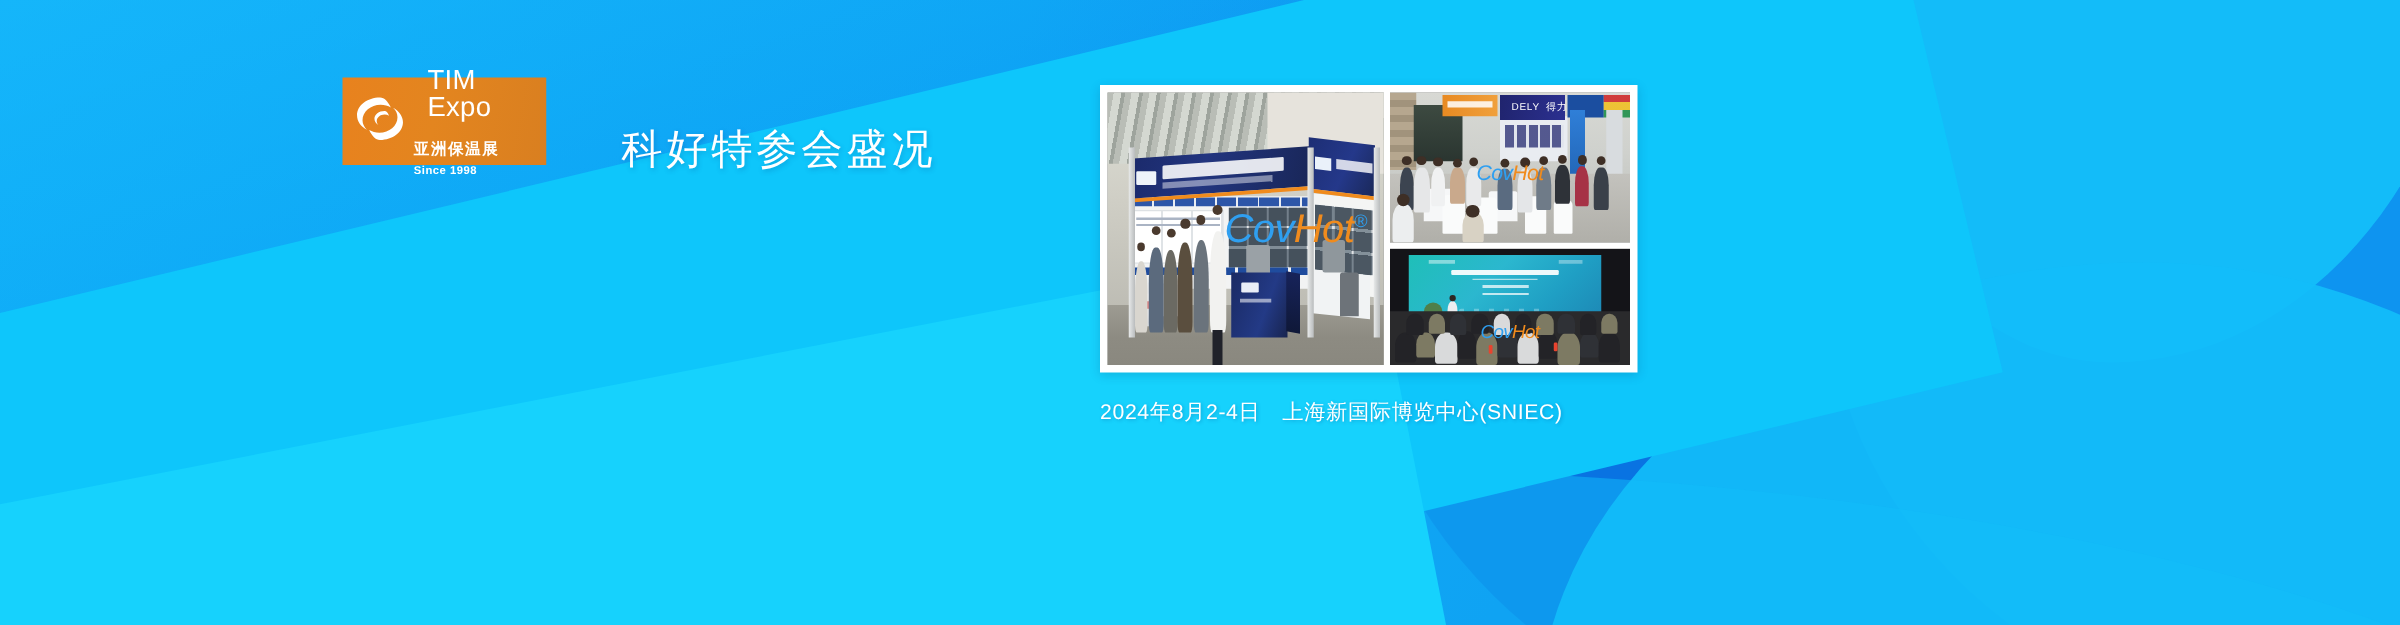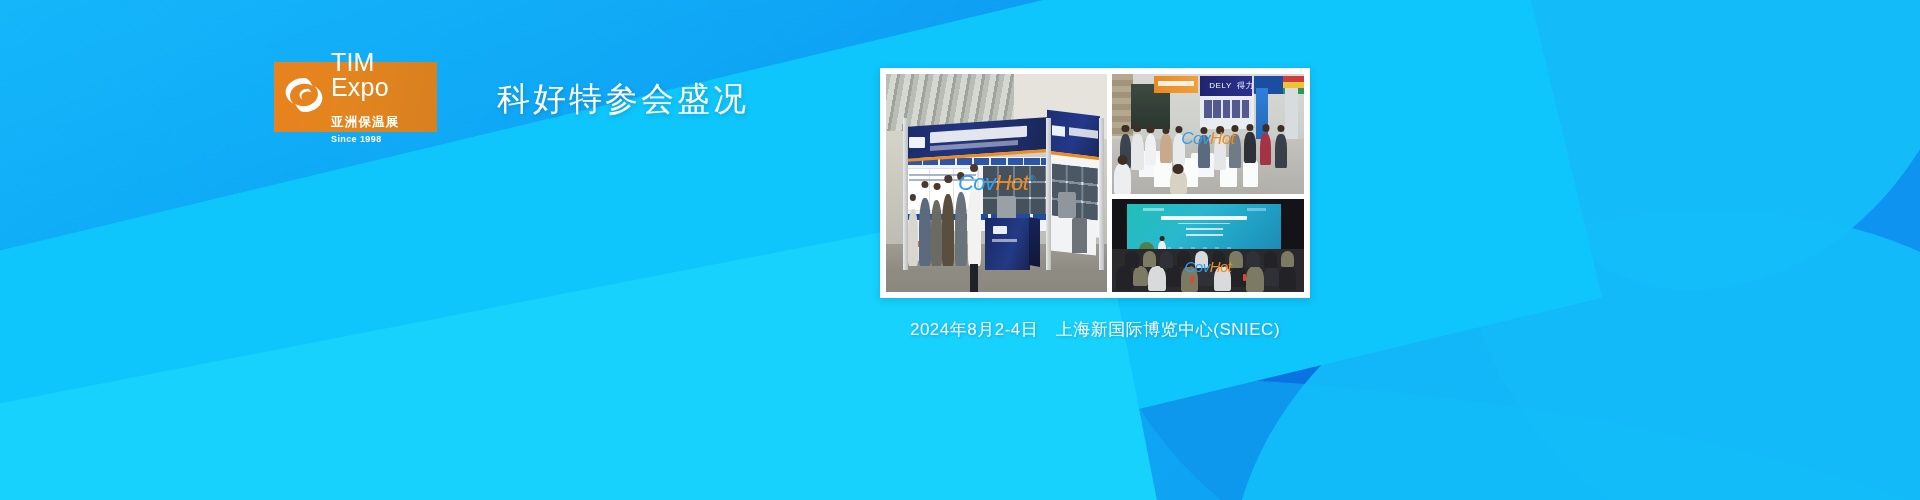--- a/index.html
+++ b/index.html
@@ -110,24 +110,25 @@
   }
   .logo-mark {
     width:42px; height:42px;
     flex:0 0 auto;
     margin-right:6px;
     margin-top:-4px;
   }
   .logo-text { display:flex; flex-direction:column; line-height:1; }
   .logo-title {
     color:#ffffff;
-    font-size:25px;
+    font-size:22px;
     font-weight:400;
     letter-spacing:.2px;
     font-family:"Liberation Sans","DejaVu Sans",sans-serif;
+    margin-left:11px;
   }
   .logo-cn {
     color:#ffffff;
     font-size:12.5px;
     font-weight:700;
     letter-spacing:1.2px;
     margin-top:16px;
   }
   .logo-since {
     color:#ffffff;
@@ -135,21 +136,21 @@
     font-weight:700;
     letter-spacing:.4px;
     margin-top:6px;
   }
 
   .subtitle {
     color:#ffffff;
     font-size:33px;
     font-weight:400;
     letter-spacing:3px;
-    margin-top:15px;
+    margin-top:35px;
     text-shadow:1px 2px 4px rgba(0,60,130,.25);
     white-space:nowrap;
   }
 
   .headline {
     margin-top:34px;
     color:#ffffff;
     font-size:52px;
     font-weight:700;
     line-height:1.42;
@@ -183,21 +184,21 @@
     transform:translate(-50%,-50%);
     font-weight:400;
     font-style:italic;
     letter-spacing:-.5px;
     white-space:nowrap;
     pointer-events:none;
   }
   .wm .c1{ color:#2f9ff0; }
   .wm .c2{ color:#f08b1d; }
   .wm .reg{ font-size:.45em; vertical-align:super; color:#2f9ff0; }
-  .photo-main .wm { font-size:22px; }
+  .photo-main .wm { font-size:32px;margin-left:40px; }
   .photo-top .wm  { font-size:17px; top:54%; }
   .photo-bottom .wm { font-size:15px; top:72%; }
 
   
   .m-hallbg{position:absolute;inset:0;background:linear-gradient(180deg,#c9cbc4 0%,#d6d6cd 22%,#cfcec5 40%,#b4b3ab 100%);}
   .m-roof{position:absolute;left:0;top:0;width:100%;height:26%;
     background:repeating-linear-gradient(100deg,#b9bdb6 0 5px,#d4d8d1 5px 11px,#9ea49d 11px 14px);}
   .m-roofshade{position:absolute;left:58%;top:0;width:42%;height:30%;background:#e6e3dc;}
   .m-header{position:absolute;left:8%;top:22%;width:66%;height:16%;
     background:linear-gradient(105deg,#1b2a6b 0%,#22357f 40%,#192657 100%);
@@ -538,17 +539,17 @@
         <div class="f-badge" style="left:41%;bottom:10%;"></div>
         <div class="f-badge" style="left:68%;bottom:12%;"></div>
         <div class="wm">
           <span class="c1">Cov</span><span class="c2">Hot</span>
         </div>
       </div>
 
     </div>
   </div>
 
-  <div style="position:absolute;left:880px;top:318px;width:430px;text-align:center;
+  <div style="position:absolute;left:880px;top:318px;width:430px;text-align:left;
               color:#ffffff;font-size:17px;letter-spacing:.5px;
               text-shadow:1px 1px 3px rgba(0,60,130,.3);white-space:nowrap;">2024年8月2-4日　上海新国际博览中心(SNIEC)</div>
 
 </div>
 
 </body></html>

